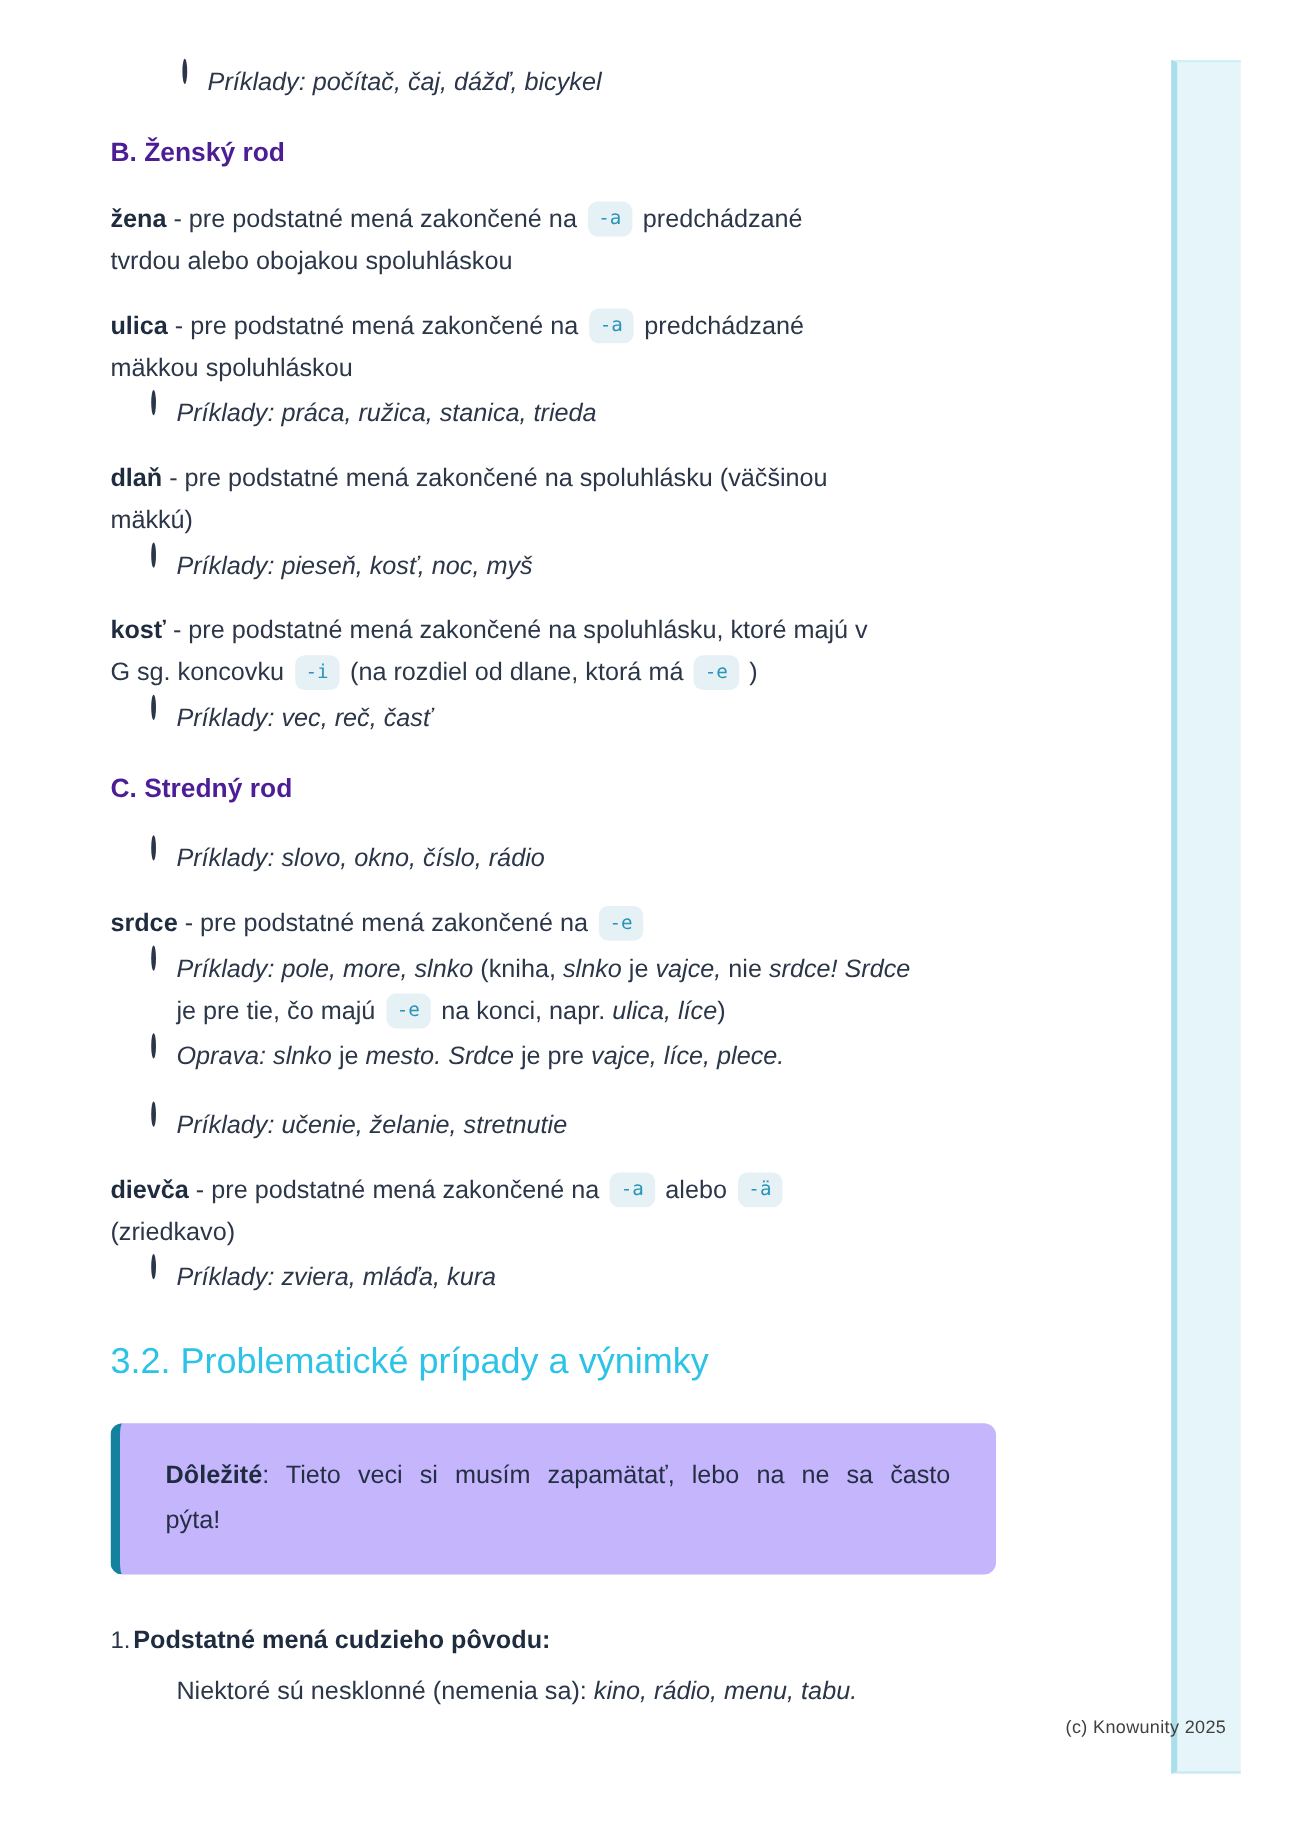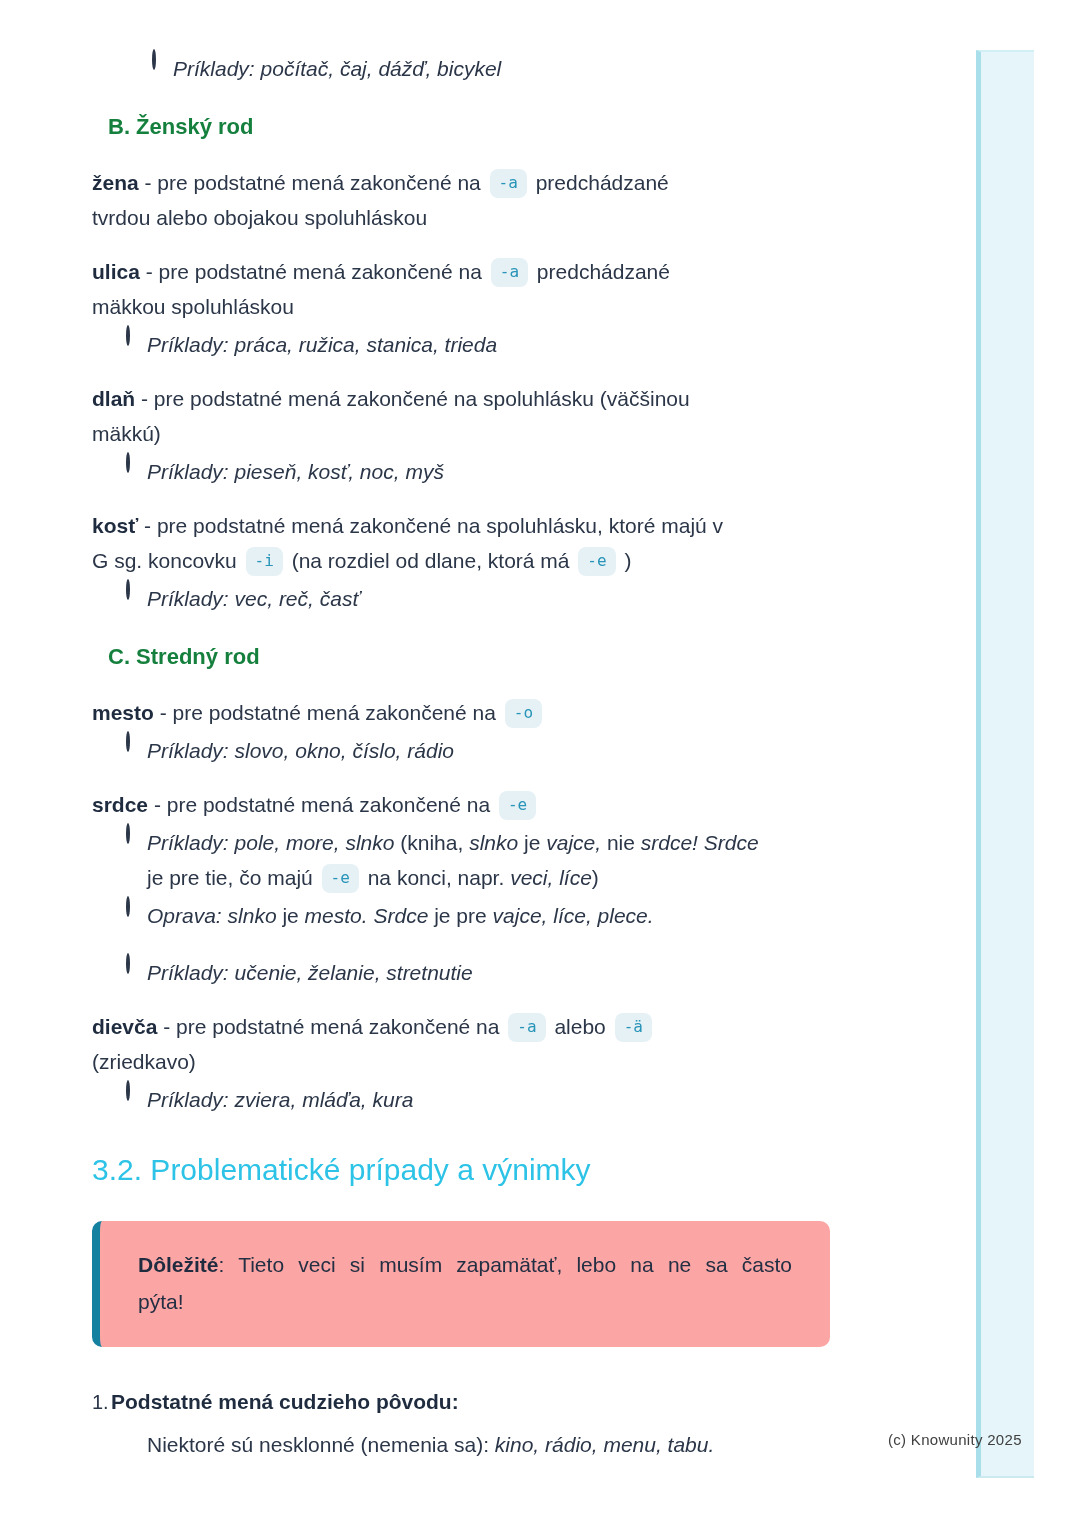--- a/index.html
+++ b/index.html
@@ -16,21 +16,21 @@
     z-index:1;
   }
   .footer{
     position:absolute;top:1431px;left:888px;z-index:2;
     font-size:15px;color:#404040;letter-spacing:0.3px;
   }
   .content{
     position:absolute;left:92px;top:48px;width:760px;z-index:2;
   }
   
-  .h3{font-size:22px;font-weight:bold;color:#15803d;margin:28px 16px 25px;}
+  .h3{font-size:22px;font-weight:bold;color:#4c1d95;margin:28px 0 25px;}
   .h2{font-size:30px;font-weight:400;color:#2cc3e7;margin:36px 0 26px;}
   
   .li{display:flex;margin:0 0 19px;flex-direction:column;}
   .li .mk{flex:none;width:32px;padding-left:11px;box-sizing:border-box;}
   .dot{width:7px;height:7px;border-radius:50%;background:#2b3648;margin-top:14px;}
   .txt{white-space:pre-wrap;font-size:21px;line-height:35px;width:712px;}
   
   .sub{display:flex;margin:3px 0 0 32px;}
   .sub .mk{flex:none;width:23px;padding-left:2px;box-sizing:border-box;}
   .ring{width:6px;height:6px;border-radius:50%;border:2px solid #2b3648;margin-top:13px;background:transparent;}
@@ -39,21 +39,21 @@
   
   .it{font-style:italic;}
   .bd{font-weight:bold;color:#1f2c3f;}
   .badge{
     display:inline-block;font-family:"DejaVu Sans Mono","Liberation Mono",monospace;
     font-size:16px;line-height:1;color:#2794b8;background:#e6f1f6;
     border-radius:8px;padding:6px 9px 7px;margin:0 3px;vertical-align:2px;font-style:normal;
   }
   
   .callout{
-    background:#fca5a5;border-left:8px solid #1581a0;border-radius:10px;
+    background:#c4b5fd;border-left:8px solid #1581a0;border-radius:10px;
     width:654px;padding:25px 38px 27px 38px;margin:34px 0 38px;
   }
   .cline{font-size:21px;line-height:37px;color:#232f42;}
   .cline.just{text-align:justify;text-align-last:justify;}
   
   .nli{display:flex;margin:0 0 8px;}
   .nli .num{flex:none;width:19px;font-size:20px;line-height:34px;}
   .nli .txt{font-size:21px;line-height:34px;width:720px;}
   
   .li2{display:flex;margin:0 0 0 33px;}
@@ -105,35 +105,34 @@
         <div class="sub">
           <span class="mk"><span class="ring"></span></span>
           <div class="txt"><span class="it">Príklady: vec, reč, časť</span></div>
         </div>
       </div>
     </div>
     <div class="h3">C. Stredný rod</div>
     <div class="li">
       <span class="mk"><span class="dot"></span></span>
       <div>
-        <div class="txt"><span class="bd ">mesto</span><span> - pre podstatné mená zakončené na </span><span class="badge">-o</span></div>
         <div class="sub">
           <span class="mk"><span class="ring"></span></span>
           <div class="txt"><span class="it">Príklady: slovo, okno, číslo, rádio</span></div>
         </div>
       </div>
     </div>
     <div class="li">
       <span class="mk"><span class="dot"></span></span>
       <div>
         <div class="txt"><span class="bd ">srdce</span><span> - pre podstatné mená zakončené na </span><span class="badge">-e</span></div>
         <div class="sub">
           <span class="mk"><span class="ring"></span></span>
           <div class="txt"><span class="it">Príklady: pole, more, slnko </span><span>(kniha, </span><span class="it">slnko </span><span>je </span><span class="it">vajce, </span><span>nie </span><span class="it">srdce! Srdce</span><span>
-je pre tie, čo majú </span><span class="badge">-e</span><span> na konci, napr. </span><span class="it">veci, líce</span><span>)</span></div>
+je pre tie, čo majú </span><span class="badge">-e</span><span> na konci, napr. </span><span class="it">ulica, líce</span><span>)</span></div>
         </div>
         <div class="sub">
           <span class="mk"><span class="ring"></span></span>
           <div class="txt"><span class="it">Oprava: slnko </span><span>je </span><span class="it">mesto. Srdce </span><span>je pre </span><span class="it">vajce, líce, plece.</span></div>
         </div>
       </div>
     </div>
     <div class="li">
       <span class="mk"><span class="dot"></span></span>
       <div>

